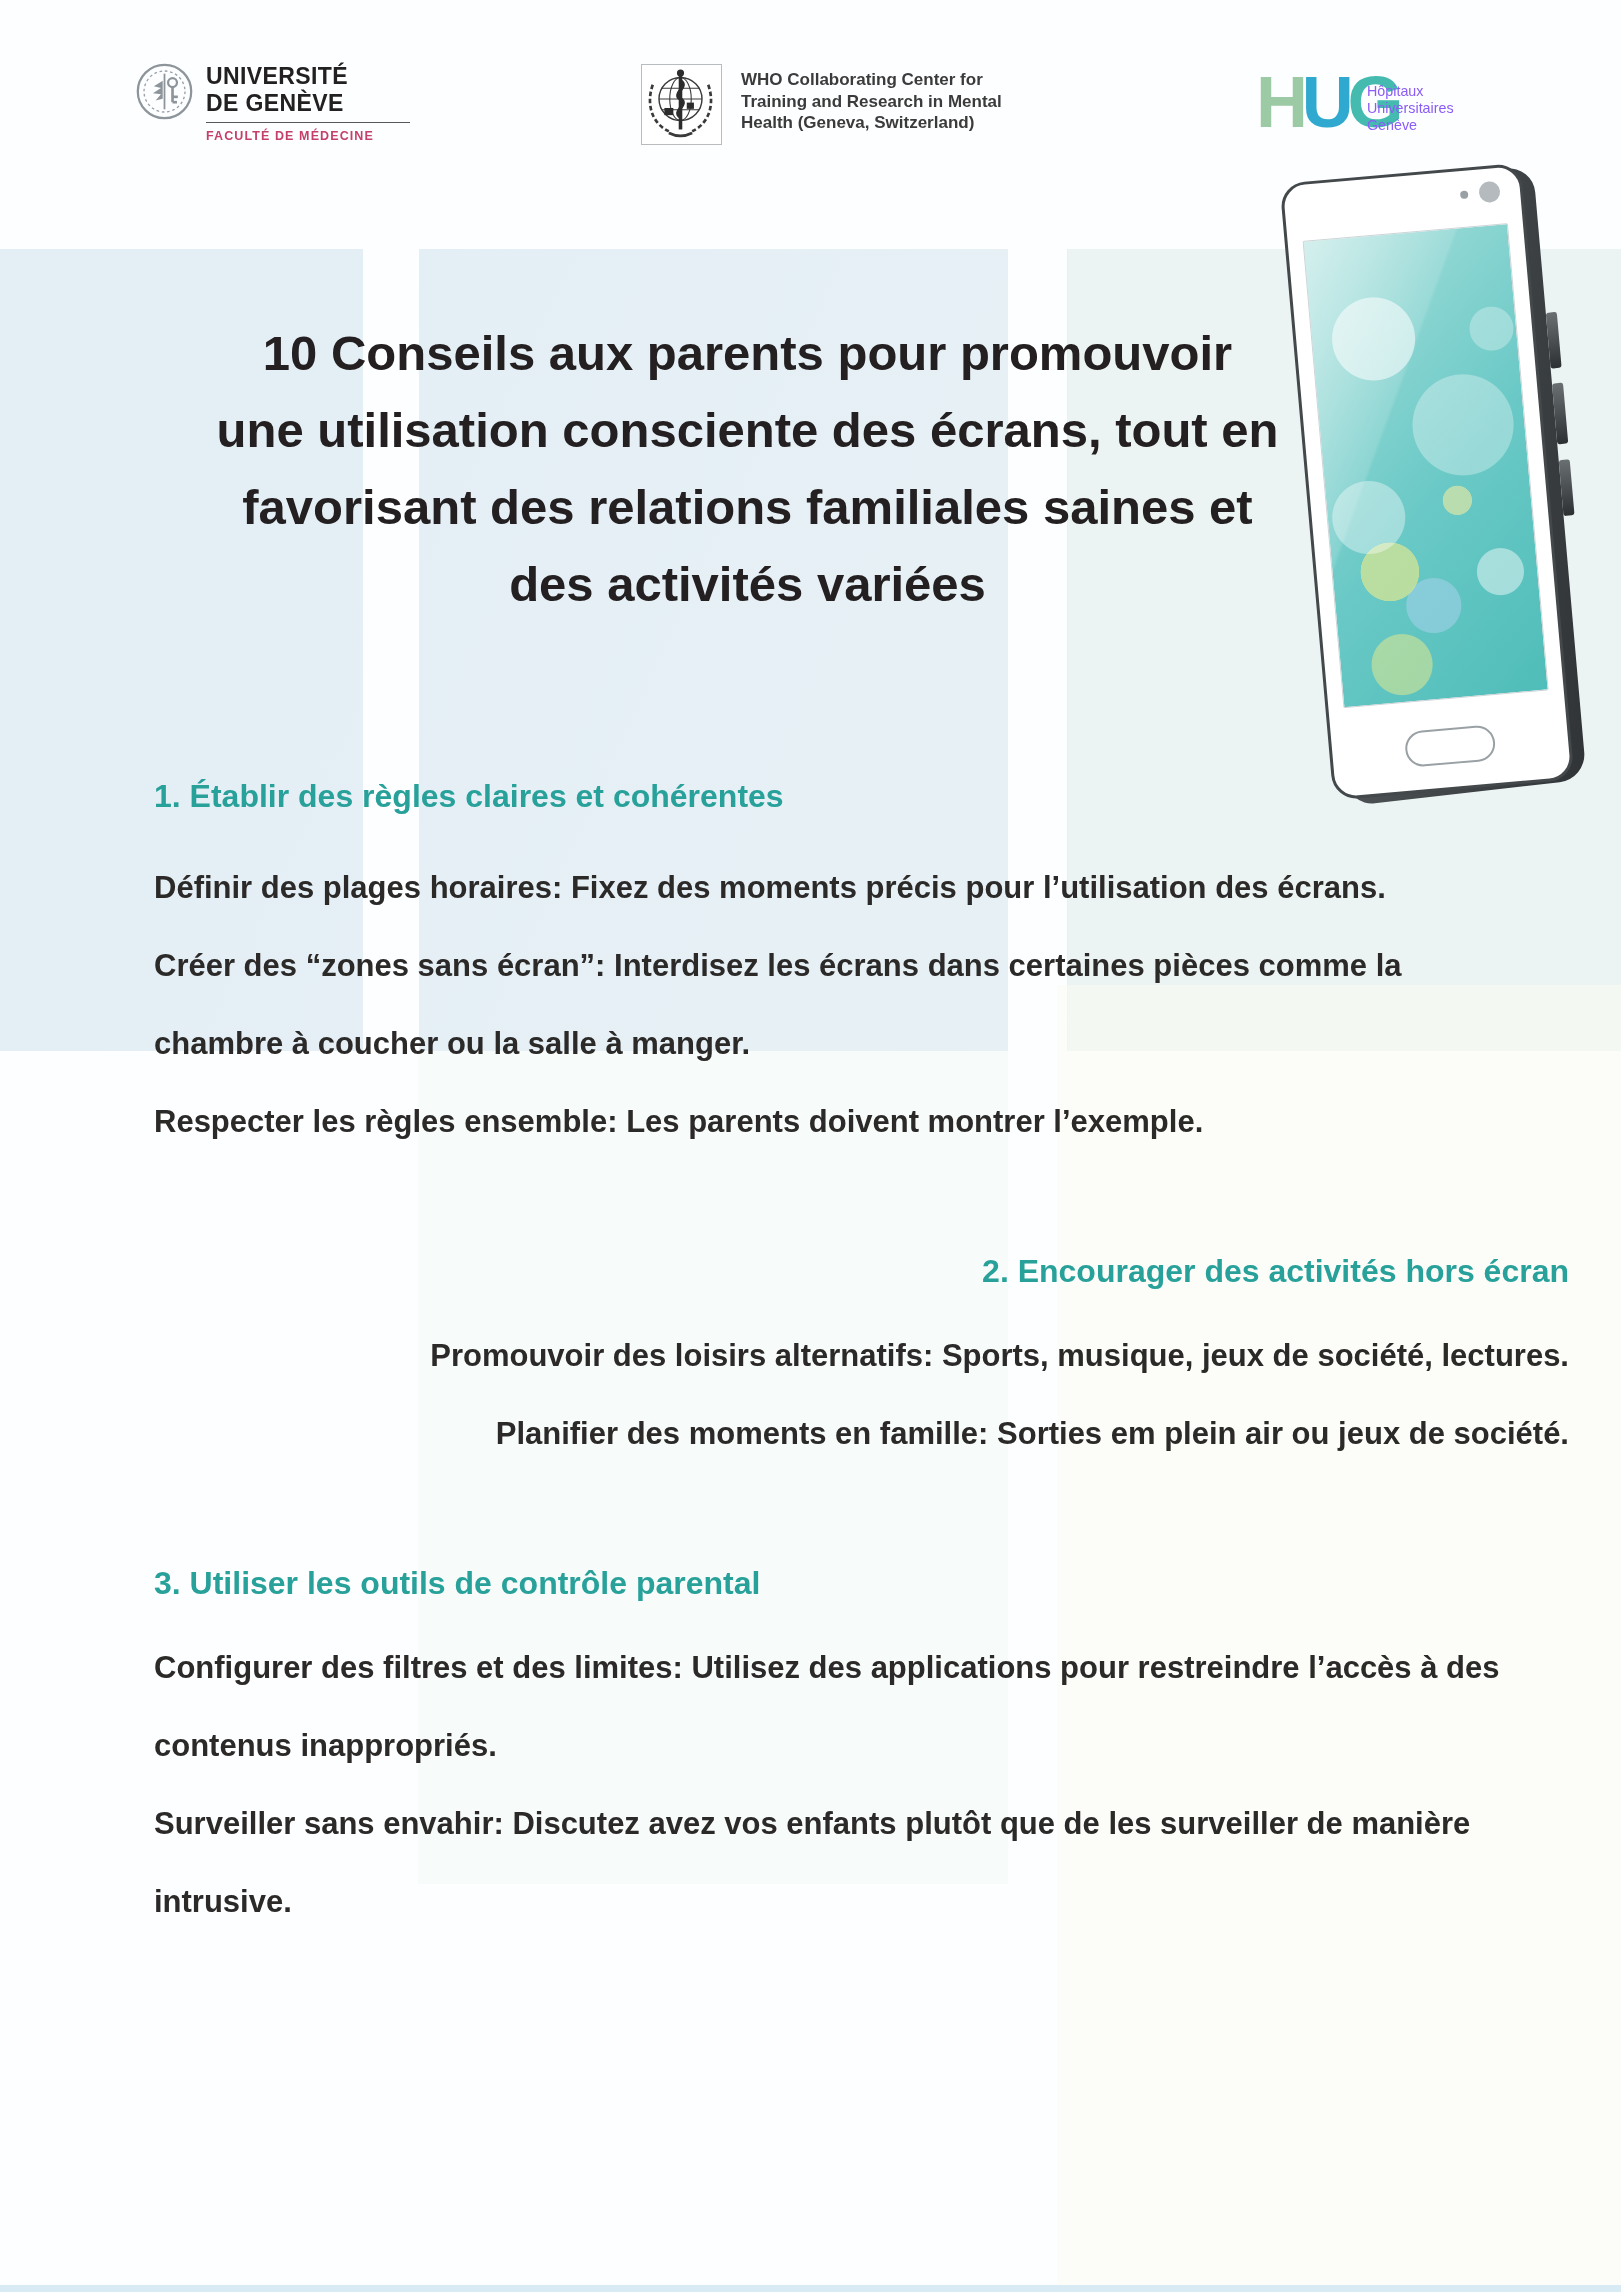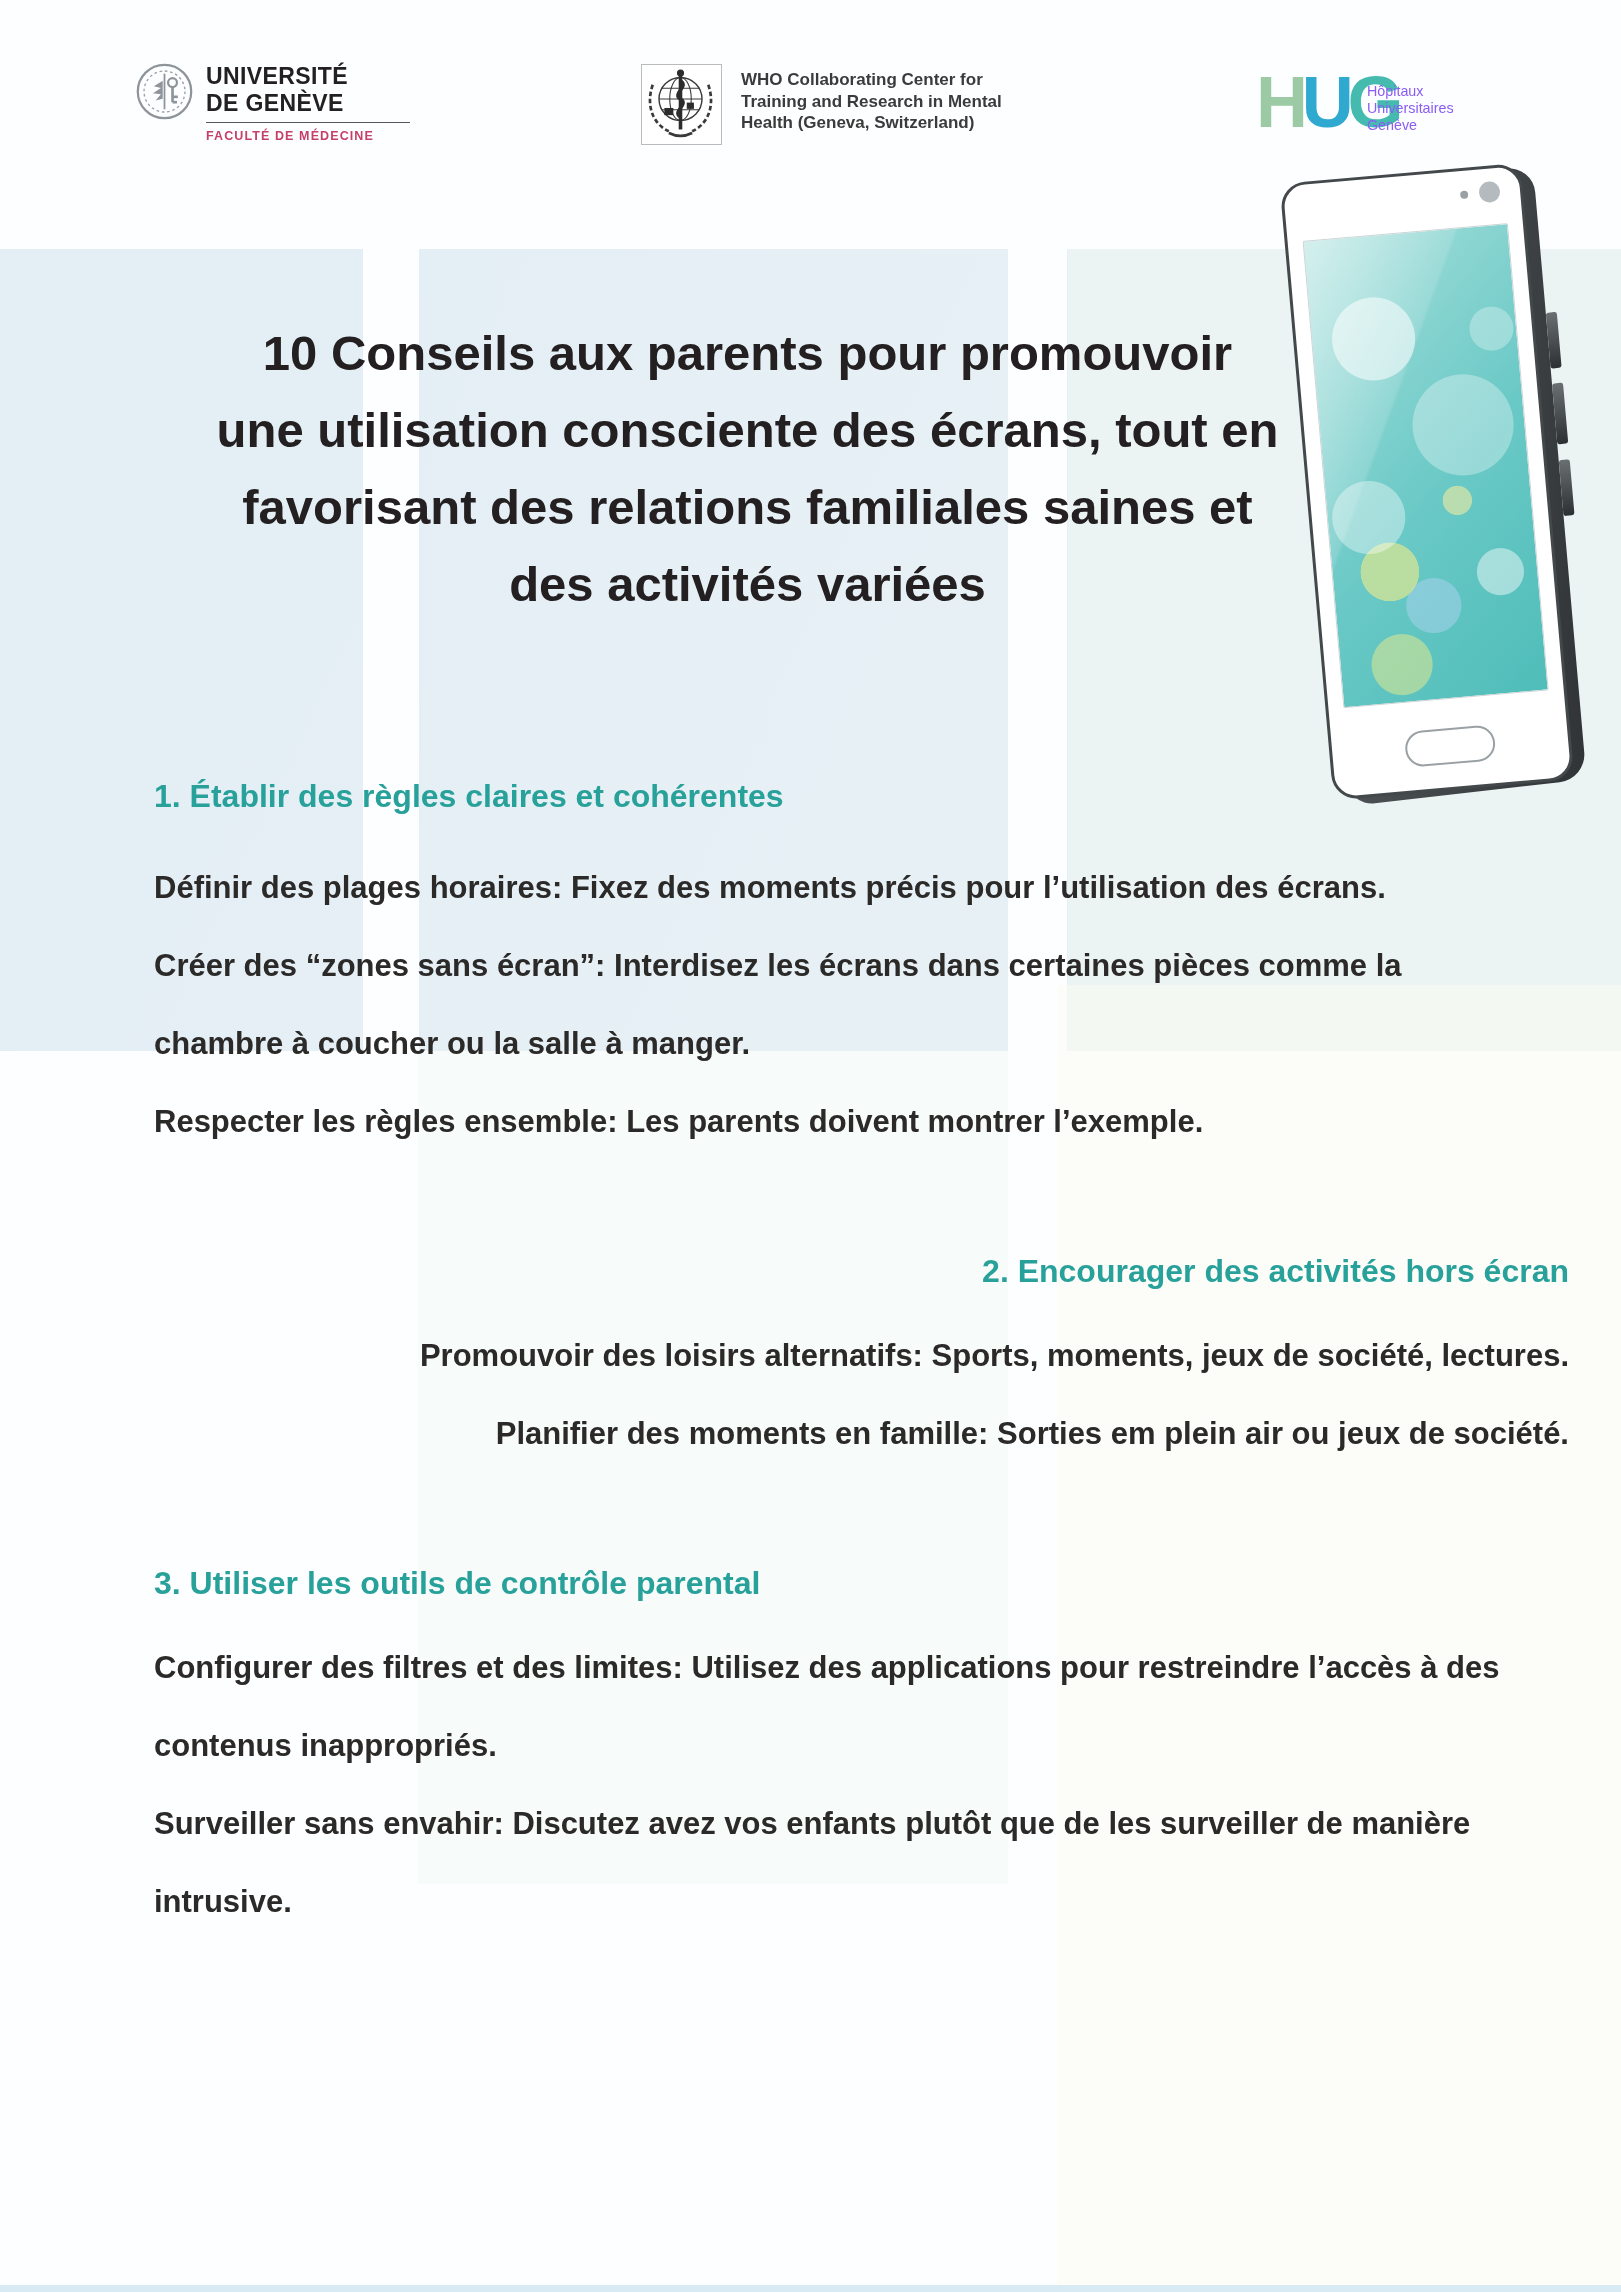--- a/index.html
+++ b/index.html
@@ -175,21 +175,21 @@
       <div>Définir des plages horaires: Fixez des moments précis pour l’utilisation des écrans.</div>
       <div>Créer des “zones sans écran”: Interdisez les écrans dans certaines pièces comme la</div>
       <div>chambre à coucher ou la salle à manger.</div>
       <div>Respecter les règles ensemble: Les parents doivent montrer l’exemple.</div>
     </div>
   </div>
 
   <div class="section sec2">
     <h2>2. Encourager des activités hors écran</h2>
     <div class="sec-lines">
-      <div>Promouvoir des loisirs alternatifs: Sports, moments, jeux de société, lectures.</div>
+      <div>Promouvoir des loisirs alternatifs: Sports, musique, jeux de société, lectures.</div>
       <div>Planifier des moments en famille: Sorties em plein air ou jeux de société.</div>
     </div>
   </div>
 
   <div class="section sec3">
     <h2>3. Utiliser les outils de contrôle parental</h2>
     <div class="sec-lines">
       <div>Configurer des filtres et des limites: Utilisez des applications pour restreindre l’accès à des</div>
       <div>contenus inappropriés.</div>
       <div>Surveiller sans envahir: Discutez avez vos enfants plutôt que de les surveiller de manière</div>

